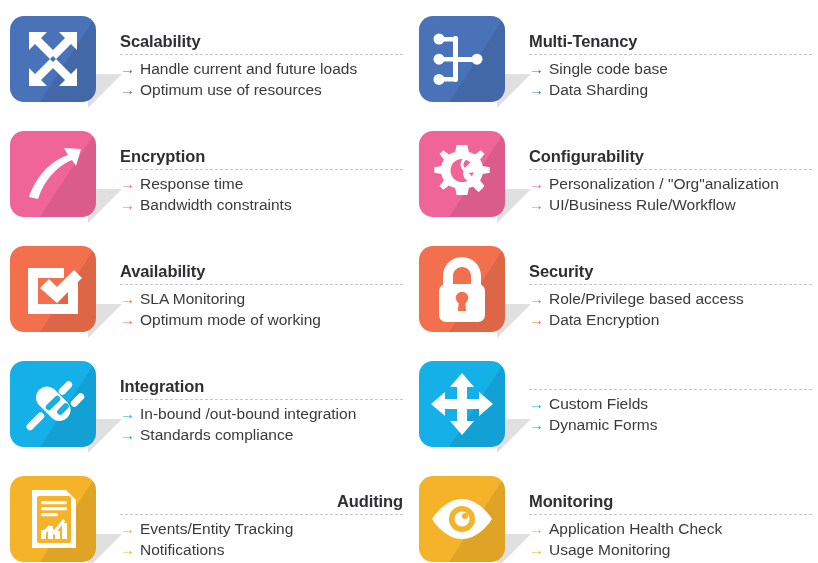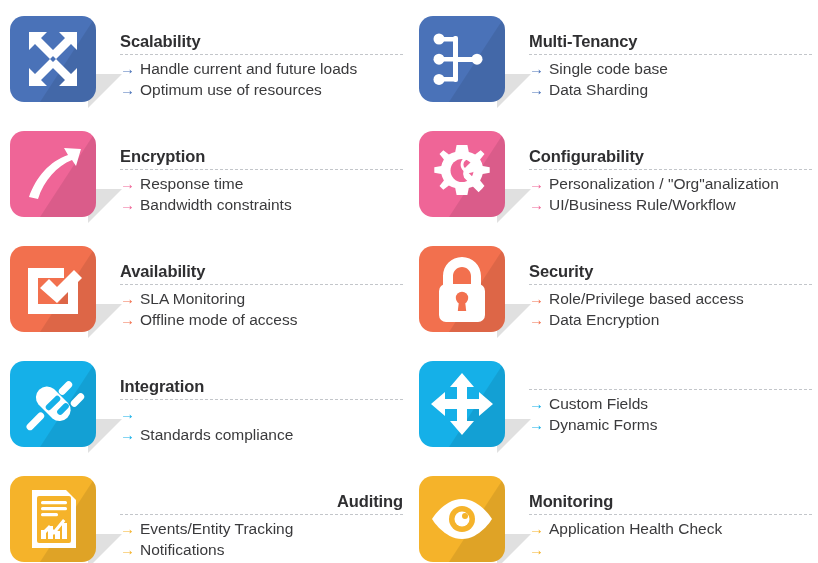--- a/index.html
+++ b/index.html
@@ -262,21 +262,21 @@
       <div class="body">
         <div class="title">Availability</div>
         <div class="divider"></div>
         <ul class="items">
           <li class="item">
             <span class="bullet" style="color: rgb(242, 112, 78);">→</span>
             <span class="item-text">SLA Monitoring</span>
           </li>
           <li class="item">
             <span class="bullet" style="color: rgb(242, 112, 78);">→</span>
-            <span class="item-text">Offline mode of access</span>
+            <span class="item-text">Optimum mode of working</span>
           </li>
         </ul>
       </div>
     </div>
     <div class="card">
       <div class="icon-wrap">
         <div class="shadow-tri"></div>
         <div class="tile">
           <svg viewBox="0 0 86 86" xmlns="http://www.w3.org/2000/svg">
             <rect x="0" y="0" width="86" height="86" class="tilebg" fill="#f2704e"></rect>
@@ -328,20 +328,21 @@
     </g>
           </svg>
         </div>
       </div>
       <div class="body">
         <div class="title">Integration</div>
         <div class="divider"></div>
         <ul class="items">
           <li class="item">
             <span class="bullet" style="color: rgb(21, 176, 232);">→</span>
+            <span class="item-text">In-bound /out-bound integration</span>
           </li>
           <li class="item">
             <span class="bullet" style="color: rgb(21, 176, 232);">→</span>
             <span class="item-text">Standards compliance</span>
           </li>
         </ul>
       </div>
     </div>
     <div class="card">
       <div class="icon-wrap">
@@ -440,17 +441,18 @@
       <div class="body">
         <div class="title">Monitoring</div>
         <div class="divider"></div>
         <ul class="items">
           <li class="item">
             <span class="bullet" style="color: rgb(245, 179, 42);">→</span>
             <span class="item-text">Application Health Check</span>
           </li>
           <li class="item">
             <span class="bullet" style="color: rgb(245, 179, 42);">→</span>
+            <span class="item-text">Usage Monitoring</span>
           </li>
         </ul>
       </div>
     </div>
   </div>
 
 </body></html>

